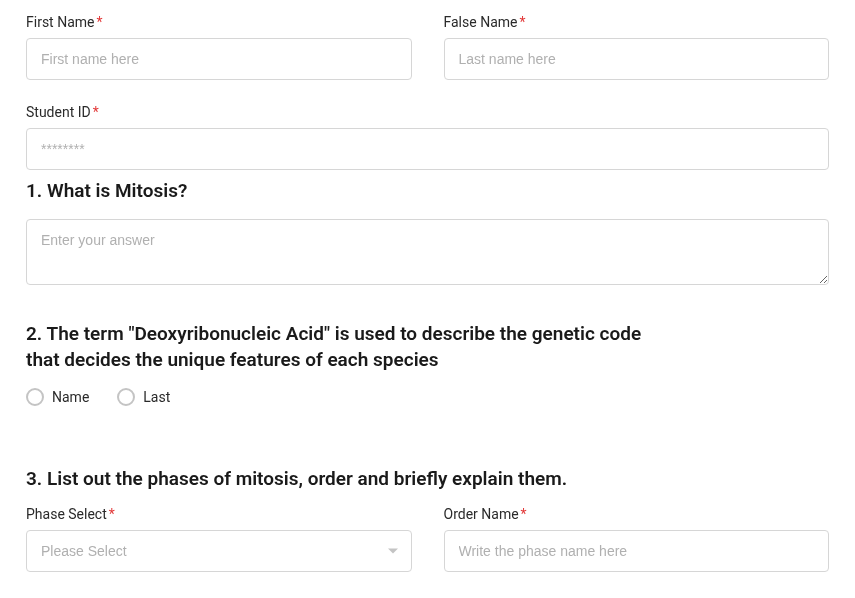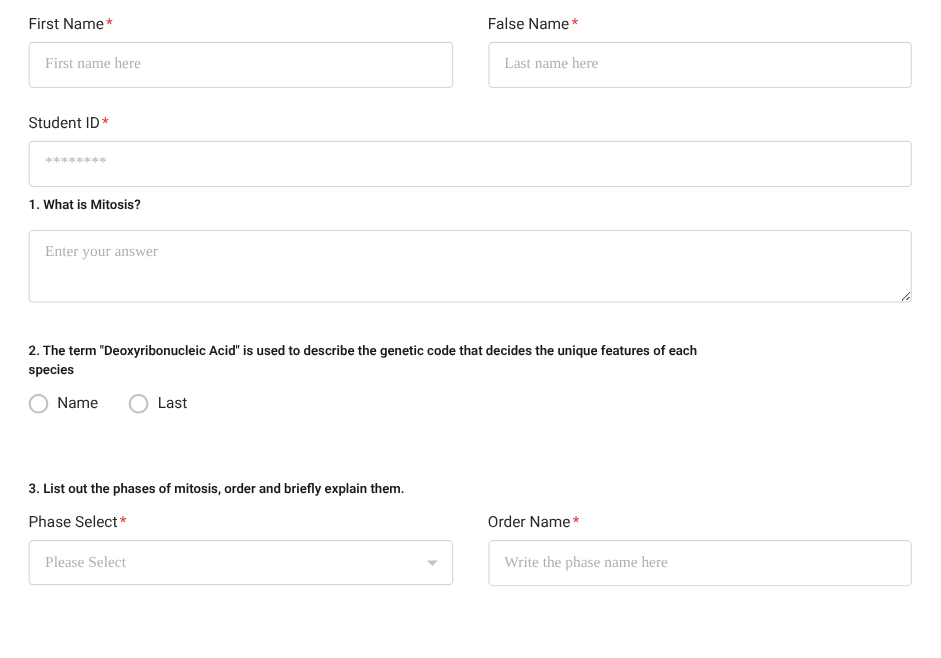--- a/index.html
+++ b/index.html
@@ -38,32 +38,32 @@
       color: #e23838;
       margin-left: 2px;
     }
     .input, .textarea, .select {
       width: 100%;
       border: 1px solid #d6d6d6;
       border-radius: 4px;
       padding: 12px 14px;
       font-size: 14px;
       color: #333;
-      font-family: Liberation Serif, serif;
+      font-family: Liberation Sans, sans-serif;
       background: #fff;
     }
     .input::placeholder, .textarea::placeholder {
       color: #b0b0b0;
     }
     .textarea {
       resize: vertical;
       min-height: 66px;
     }
     .question {
-      font-size: 12px;
+      font-size: 19px;
       font-weight: 600;
       color: #1a1a1a;
       margin-bottom: 14px;
       margin-top: 8px;
       line-height: 1.4;
     }
     .question.wrapped {
       max-width: 650px;
     }
     .radio-row {

